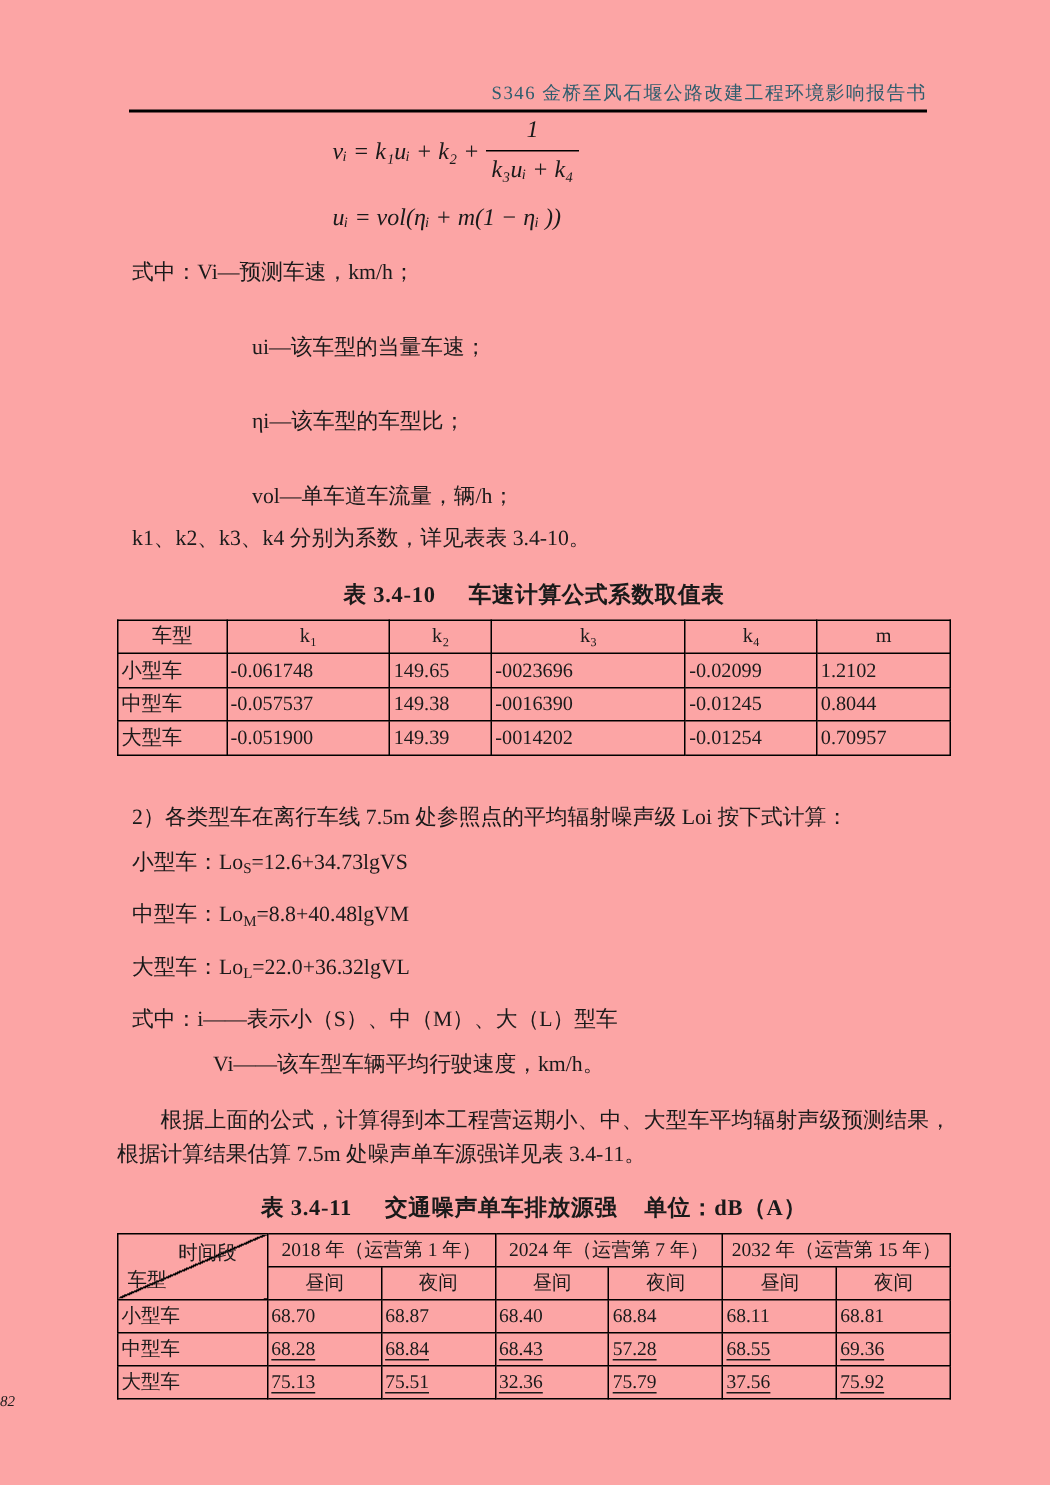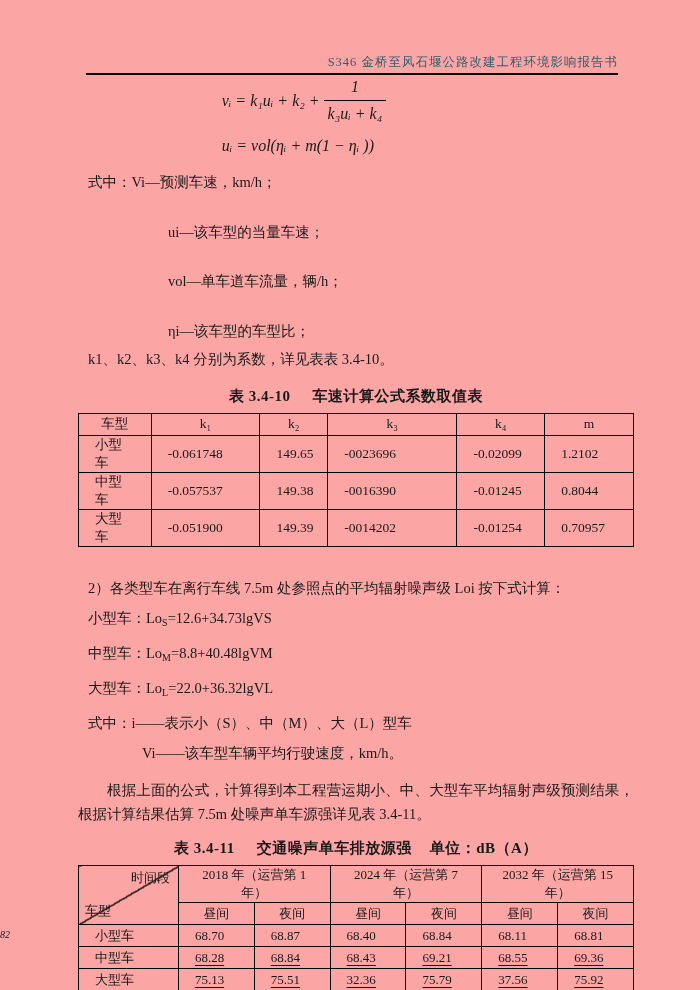--- a/index.html
+++ b/index.html
@@ -75,37 +75,37 @@
   table {
     width: 100%;
     border-collapse: collapse;
     table-layout: fixed;
   }
   table, th, td { border: 1.4px solid #000; }
   th, td {
     vertical-align: middle;
     font-weight: normal;
     font-size: 13.5px;
-    padding: 0 16px;
+    padding: 0 2px;
     font-family: Liberation Serif, serif;
   }
   .coef-table td, .coef-table th { height: 22.5px; }
   .noise-table td, .noise-table th { height: 22px; font-size: 13px; }
 
   
   .diag-cell {
     position: relative;
     background:
       linear-gradient(to bottom right,
         transparent calc(50% - 0.7px),
         #000 calc(50% - 0.7px),
         #000 calc(50% + 0.7px),
         transparent calc(50% + 0.7px));
   }
-  .diag-top    { position: absolute; top: 3px;   right: 8px; font-size: 13px; }
+  .diag-top    { position: absolute; top: 3px;   right: 20px; font-size: 13px; }
   .diag-bottom { position: absolute; bottom: 4px; left: 6px;  font-size: 13px; }
 
   .u-row td.val { text-decoration: underline; text-underline-offset: 2.5px; }
 
   
   .body-line { font-size: 14.5px; line-height: 30px; }
   .sub { font-size: 10px; vertical-align: -3px; }
   .para {
     font-size: 14.5px;
     line-height: 23.5px;
@@ -134,22 +134,22 @@
     <div class="formula-block">
       <div class="formula-line">
         <span>vᵢ = k₁uᵢ + k₂ +</span><span class="frac"><span class="num">1</span><span class="den">k₃uᵢ + k₄</span></span>
       </div>
       <div class="formula-line">uᵢ = vol(ηᵢ + m(1 − ηᵢ ))</div>
     </div>
 
     <div class="def-list">
       <div class="def-line indent-1">式中：Vi—预测车速，km/h；</div>
       <div class="def-line indent-2">ui—该车型的当量车速；</div>
+      <div class="def-line indent-2">ηi—该车型的车型比；</div>
       <div class="def-line indent-2">vol—单车道车流量，辆/h；</div>
-      <div class="def-line indent-2">ηi—该车型的车型比；</div>
       <div class="def-line indent-1">k1、k2、k3、k4 分别为系数，详见表表 3.4-10。</div>
     </div>
 
     <div class="table-title">
       <span>表 3.4-10</span><span class="gap"></span><span>车速计算公式系数取值表</span>
     </div>
     <table class="coef-table">
       <colgroup>
         <col style="width:13.1%">
           <col style="width:19.6%">
@@ -251,21 +251,21 @@
         <td class="val">68.40</td>
         <td class="val">68.84</td>
         <td class="val">68.11</td>
         <td class="val">68.81</td>
       </tr>
       <tr class="u-row">
         <td>中型车</td>
         <td class="val">68.28</td>
         <td class="val">68.84</td>
         <td class="val">68.43</td>
-        <td class="val">69.21</td>
+        <td class="val">57.28</td>
         <td class="val">68.55</td>
         <td class="val">69.36</td>
       </tr>
       <tr class="u-row">
         <td>大型车</td>
         <td class="val">75.13</td>
         <td class="val">75.51</td>
         <td class="val">32.36</td>
         <td class="val">75.79</td>
         <td class="val">37.56</td>

